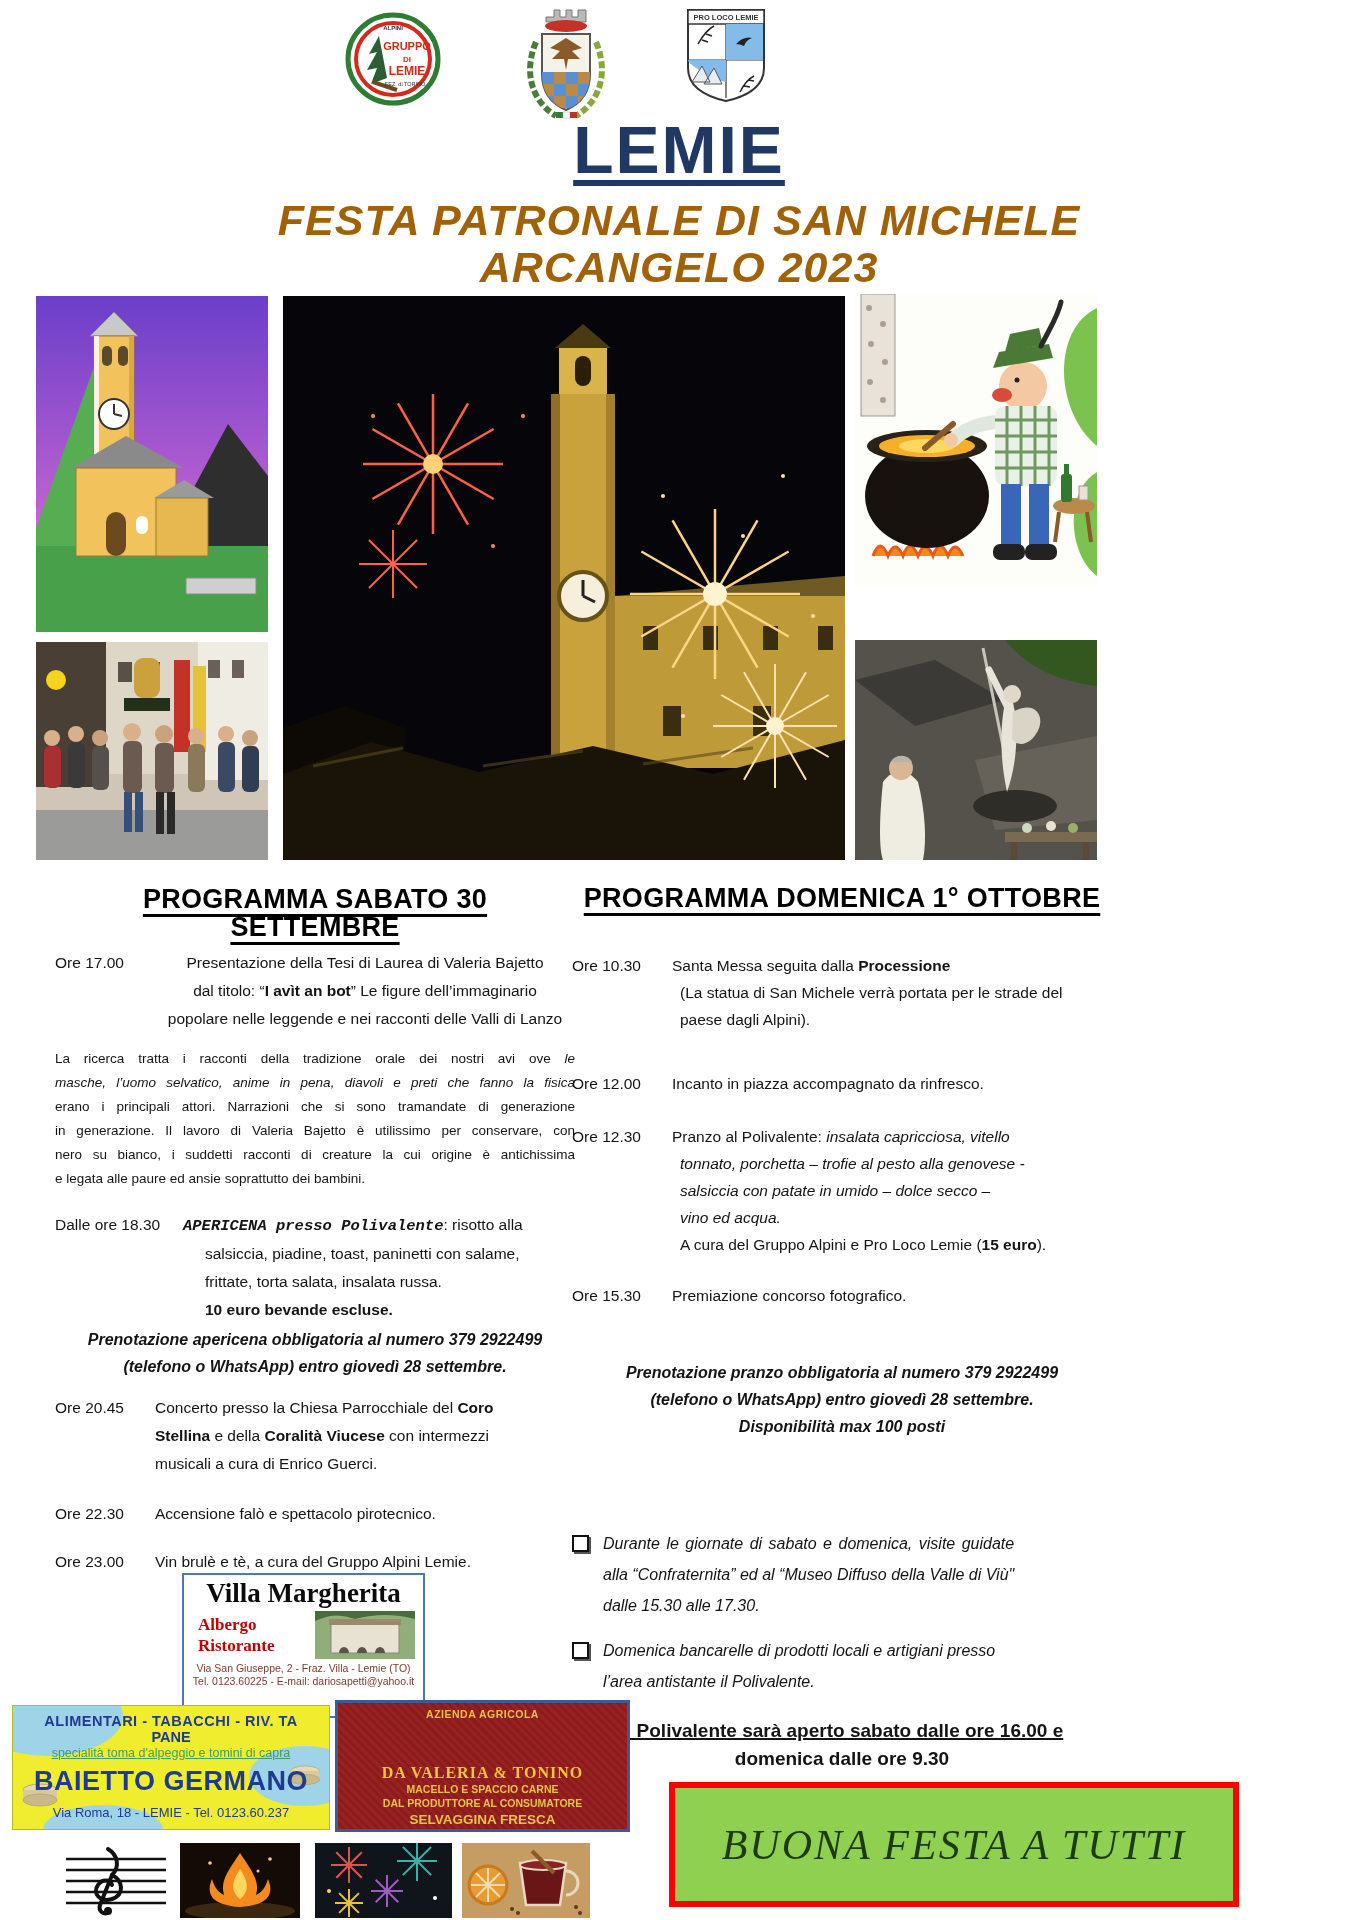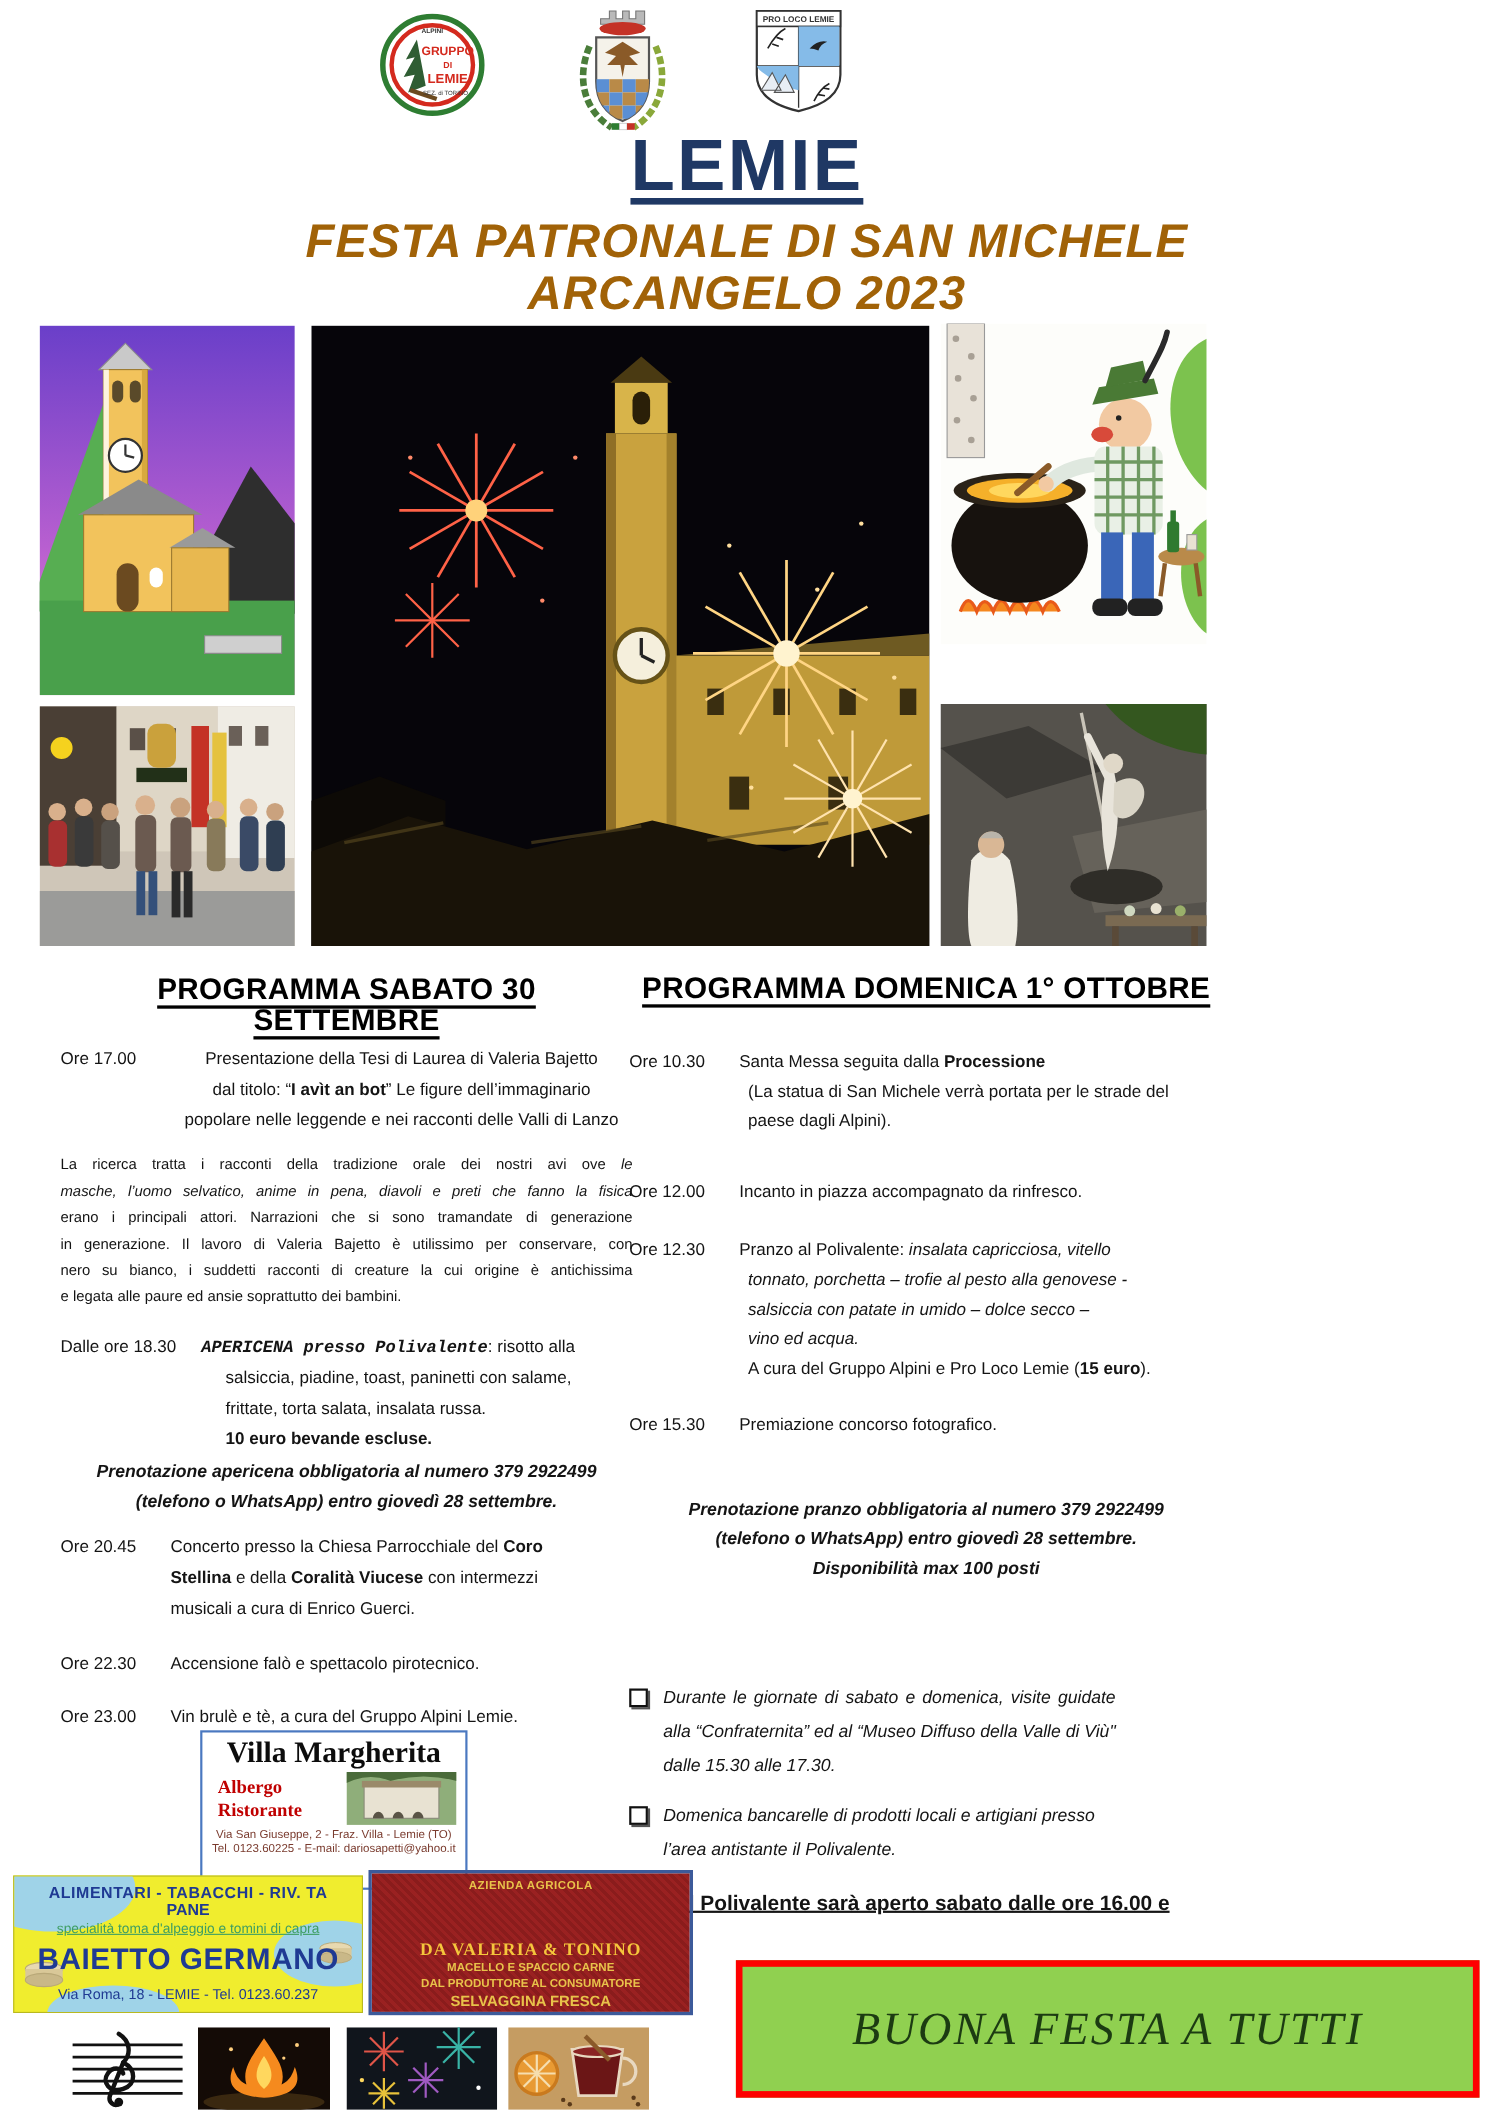--- a/index.html
+++ b/index.html
@@ -30,21 +30,21 @@
   .lh28{line-height:28px;}
   .research{margin-top:14px;font-size:13.5px;line-height:24px;}
   .jline{display:block;text-align-last:justify;}
   .booking{margin-top:2px;text-align:center;font-weight:bold;font-style:italic;font-size:16px;line-height:27px;}
   .bullet{display:flex;gap:14px;font-style:italic;font-size:16px;line-height:31px;}
   .chk{width:13px;height:13px;border:2px solid #111;margin-top:7px;flex:0 0 auto;background:#fff;
        box-shadow:2px 2px 0 #555;}
   .notice{text-align:center;font-weight:bold;font-size:19px;line-height:28px;}
   .notice .u{text-decoration:underline;text-decoration-thickness:2px;}
   
-  .banner{left:669px;top:1782px;width:676px;height:125px;background:#90D050;border:6px solid #FE0000;
+  .banner{left:669px;top:1782px;width:570px;height:125px;background:#90D050;border:6px solid #FE0000;
       box-sizing:border-box;display:flex;align-items:center;justify-content:center;}
   .banner-text{font-family:"Liberation Serif",serif;font-style:italic;font-size:42px;color:#1c3b12;
       letter-spacing:2px;}
   
   .villa{left:182px;top:1573px;width:243px;height:145px;border:2px solid #4a78c0;box-sizing:border-box;
       background:#fff;text-align:center;overflow:hidden;}
   .villa-name{font-family:"Liberation Serif",serif;font-weight:bold;font-size:27px;margin-top:3px;color:#0c0c0c;}
   .villa-row{display:flex;align-items:center;justify-content:space-between;padding:2px 8px 0 14px;}
   .villa-type{color:#C00000;font-family:"Liberation Serif",serif;font-weight:bold;font-size:17px;
       text-align:left;line-height:21px;}
@@ -478,20 +478,21 @@
     <div class="bullet" style="margin-top:14px">
       <span class="chk"></span>
       <span>
         <span class="jline">Domenica bancarelle di prodotti locali e artigiani presso</span>
         <span class="line">l’area antistante il Polivalente.</span>
       </span>
     </div>
 
     <div class="notice" style="margin-top:20px">
       <span class="line u">Il Polivalente sarà aperto sabato dalle ore 16.00 e</span>
+      <span class="line">domenica dalle ore 9.30</span>
     </div>
   </div>
 
   <div class="abs villa">
     <div class="villa-name">Villa Margherita</div>
     <div class="villa-row">
       <div class="villa-type">
         <span class="line">Albergo</span>
         <span class="line">Ristorante</span>
       </div>

